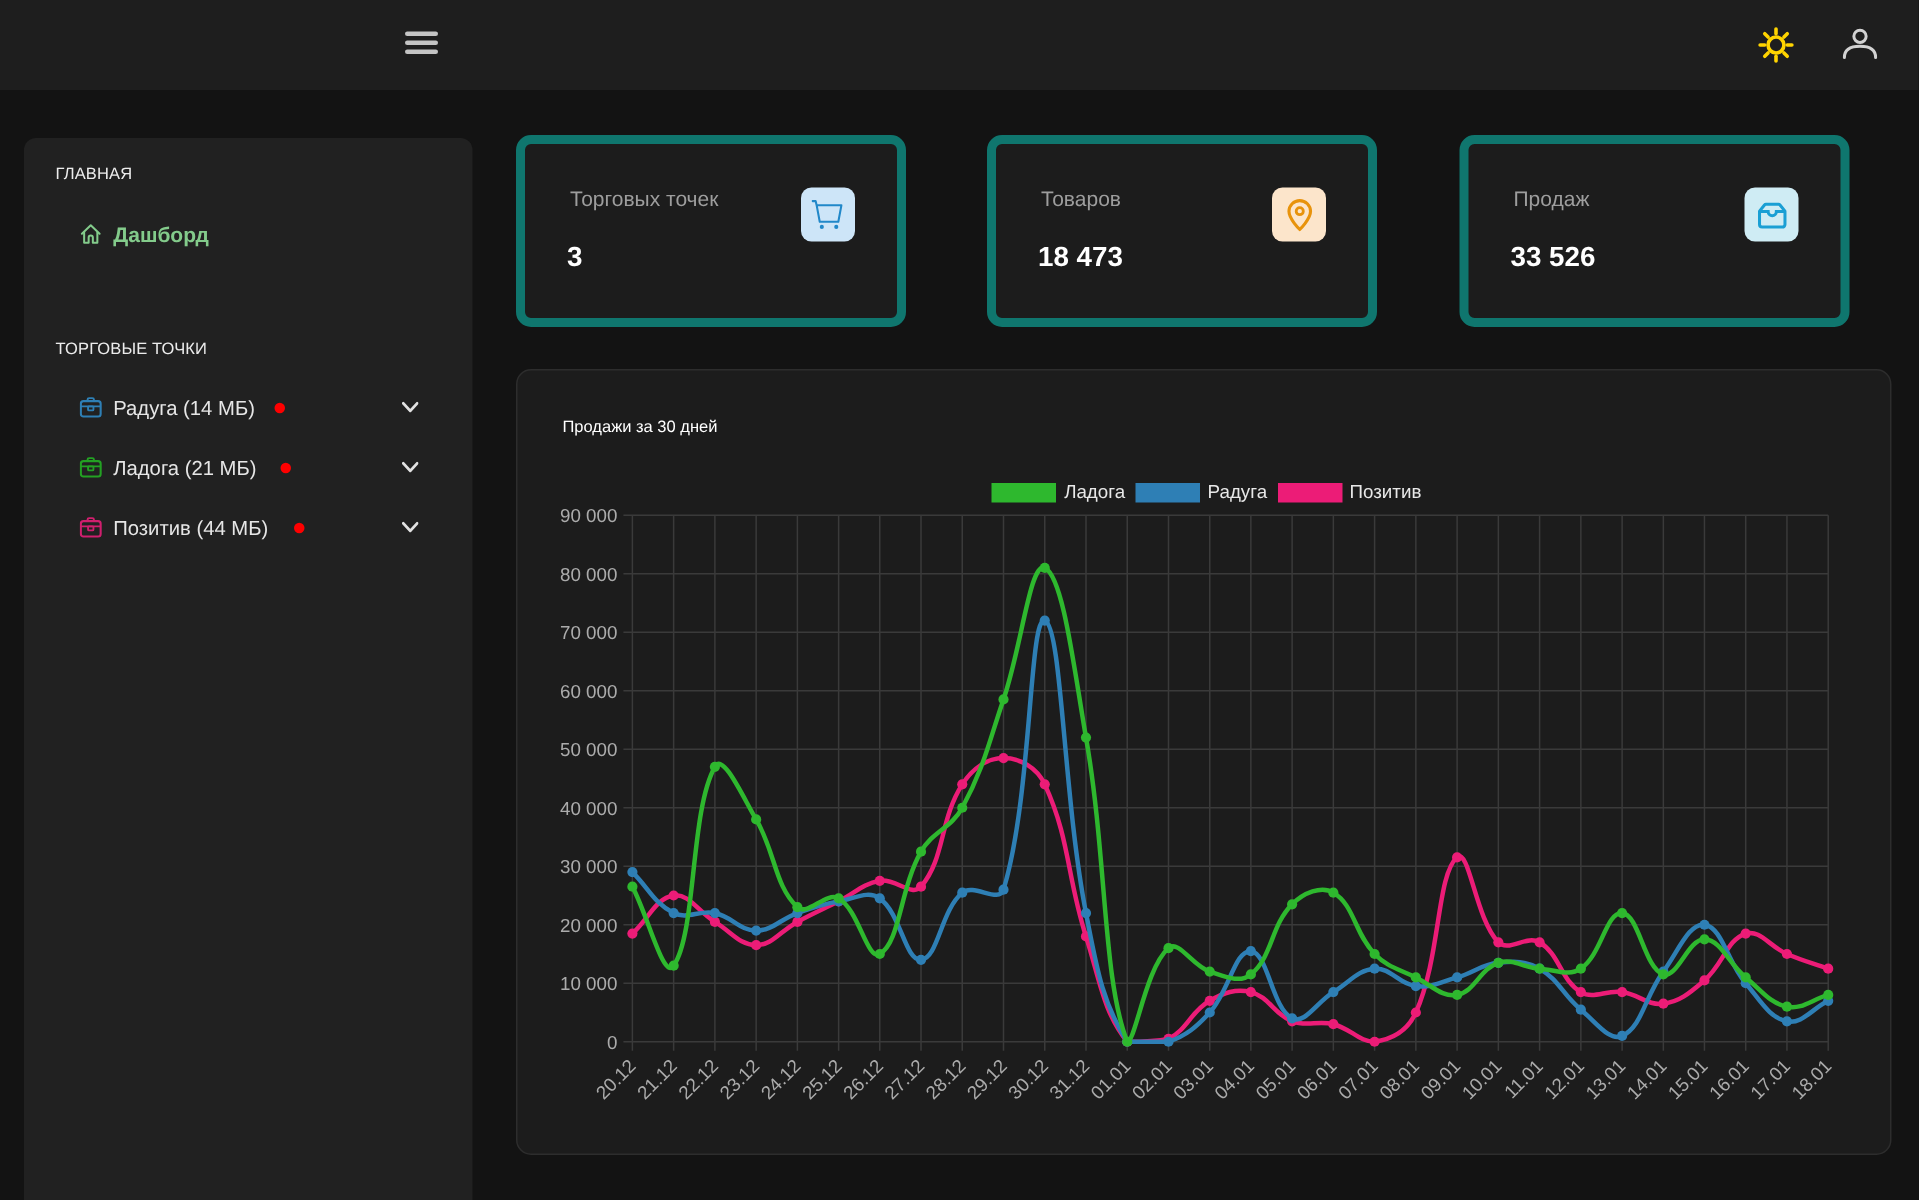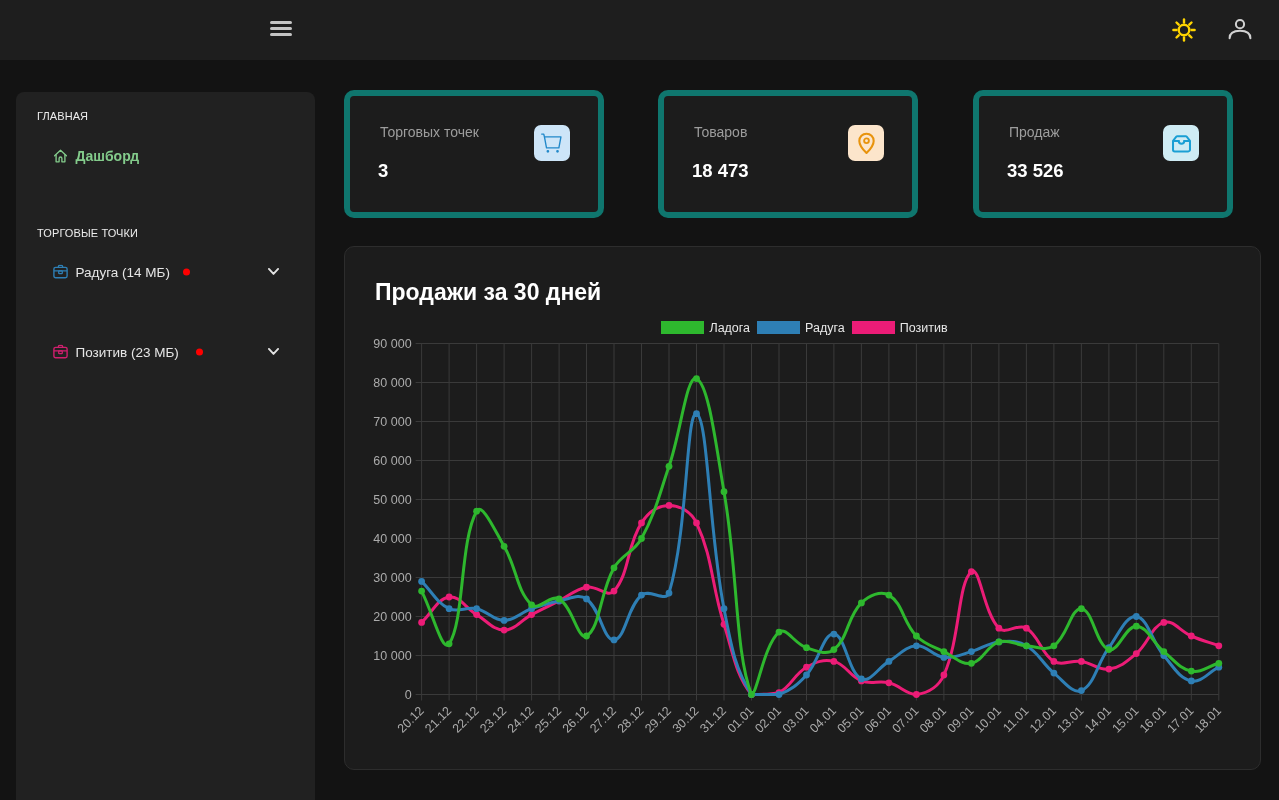--- a/index.html
+++ b/index.html
@@ -15,24 +15,24 @@
 .srow{position:absolute;left:0;width:273px;height:40px;color:#e6e6e6;font-size:13.5px}
 .srow .ic{position:absolute;left:37px;top:50%;transform:translateY(-50%)}
 .srow .txt{position:absolute;left:59.5px;top:50%;transform:translateY(-50%);white-space:pre}
 .dot{position:absolute;width:7px;height:7px;border-radius:50%;background:#fe0000;top:50%;transform:translateY(-50%)}
 .chev{position:absolute;left:252px;top:50%;transform:translateY(-50%)}
 .card{position:absolute;background:#1c1c1c;border:6px solid #0f766e;border-radius:10px;height:128px;width:260px;top:90px}
 .card .lbl{position:absolute;left:30px;top:28px;font-size:14px;color:#9d9d9d}
 .card .val{position:absolute;left:28px;top:63.5px;font-size:18.5px;font-weight:bold;color:#fff}
 .card .icb{position:absolute;right:28px;top:29px;width:36px;height:36px;border-radius:7px;display:flex;align-items:center;justify-content:center}
 .bigcard{position:absolute;left:344px;top:246px;width:917px;height:524px;background:#1c1c1c;border:1px solid #2d2d2d;border-radius:10px}
-.ctitle{position:absolute;left:30px;top:32px;font-size:23px;font-weight:bold;color:#fff}
+.ctitle{position:absolute;left:30px;top:32px;font-size:11px;font-weight:normal;color:#fff}
 .legend{position:absolute;left:2px;top:74px;width:100%;display:flex;justify-content:center;align-items:center;font-size:12.5px;color:#e8e8e8}
 .legend .box{width:43px;height:13px;margin-right:5px}
-.legend .li{display:flex;margin:0 3.5px}
+.legend .li{display:flex;align-items:center;margin:0 3.5px}
 </style>
 </head>
 <body>
 <div class="header">
   <div class="burger">
       <span></span>
       <span></span>
       <span></span>
     </div>
   <svg class="hicon" style="left:1171px" width="26" height="26" viewBox="0 0 26 26">
@@ -70,28 +70,41 @@
       <rect x="0.9" y="2.9" width="13.2" height="10.3" rx="1.7" stroke-width="1.4"></rect>
       <path d="M0.9,6.4 H14.1" stroke-width="1.3"></path>
       <rect x="5.7" y="6.4" width="3.6" height="2.7" rx="0.6" stroke-width="1.25"></rect>
     </svg>
       <span class="txt">Радуга (14 МБ)</span>
       <span class="dot" style="left:167px"></span>
       <svg class="chev" width="11" height="9" viewBox="0 0 11 9" fill="none" stroke="#e2e2e2" stroke-width="1.9">
         <path d="M0.9,1.4 L5.5,6.4 L10.1,1.4" stroke-linecap="round" stroke-linejoin="round"></path>
       </svg>
     </div>
+  <div class="srow" style="top:200px">
+      <svg class="ic" width="15" height="15" viewBox="0 0 15 15" fill="none" stroke="#23a123">
+      <path d="M5.4,2.9 V1.9 a1,1 0 0 1 1,-1 h2.2 a1,1 0 0 1 1,1 V2.9" stroke-width="1.3"></path>
+      <rect x="0.9" y="2.9" width="13.2" height="10.3" rx="1.7" stroke-width="1.4"></rect>
+      <path d="M0.9,6.4 H14.1" stroke-width="1.3"></path>
+      <rect x="5.7" y="6.4" width="3.6" height="2.7" rx="0.6" stroke-width="1.25"></rect>
+    </svg>
+      <span class="txt">Ладога (21 МБ)</span>
+      <span class="dot" style="left:171px"></span>
+      <svg class="chev" width="11" height="9" viewBox="0 0 11 9" fill="none" stroke="#e2e2e2" stroke-width="1.9">
+        <path d="M0.9,1.4 L5.5,6.4 L10.1,1.4" stroke-linecap="round" stroke-linejoin="round"></path>
+      </svg>
+    </div>
   <div class="srow" style="top:240px">
       <svg class="ic" width="15" height="15" viewBox="0 0 15 15" fill="none" stroke="#d01f6e">
       <path d="M5.4,2.9 V1.9 a1,1 0 0 1 1,-1 h2.2 a1,1 0 0 1 1,1 V2.9" stroke-width="1.3"></path>
       <rect x="0.9" y="2.9" width="13.2" height="10.3" rx="1.7" stroke-width="1.4"></rect>
       <path d="M0.9,6.4 H14.1" stroke-width="1.3"></path>
       <rect x="5.7" y="6.4" width="3.6" height="2.7" rx="0.6" stroke-width="1.25"></rect>
     </svg>
-      <span class="txt">Позитив (23 МБ)</span>
+      <span class="txt">Позитив (44 МБ)</span>
       <span class="dot" style="left:180px"></span>
       <svg class="chev" width="11" height="9" viewBox="0 0 11 9" fill="none" stroke="#e2e2e2" stroke-width="1.9">
         <path d="M0.9,1.4 L5.5,6.4 L10.1,1.4" stroke-linecap="round" stroke-linejoin="round"></path>
       </svg>
     </div>
 </div>
 
 <div class="card" style="left:344px">
   <div class="lbl">Торговых точек</div>
   <div class="val">3</div>

